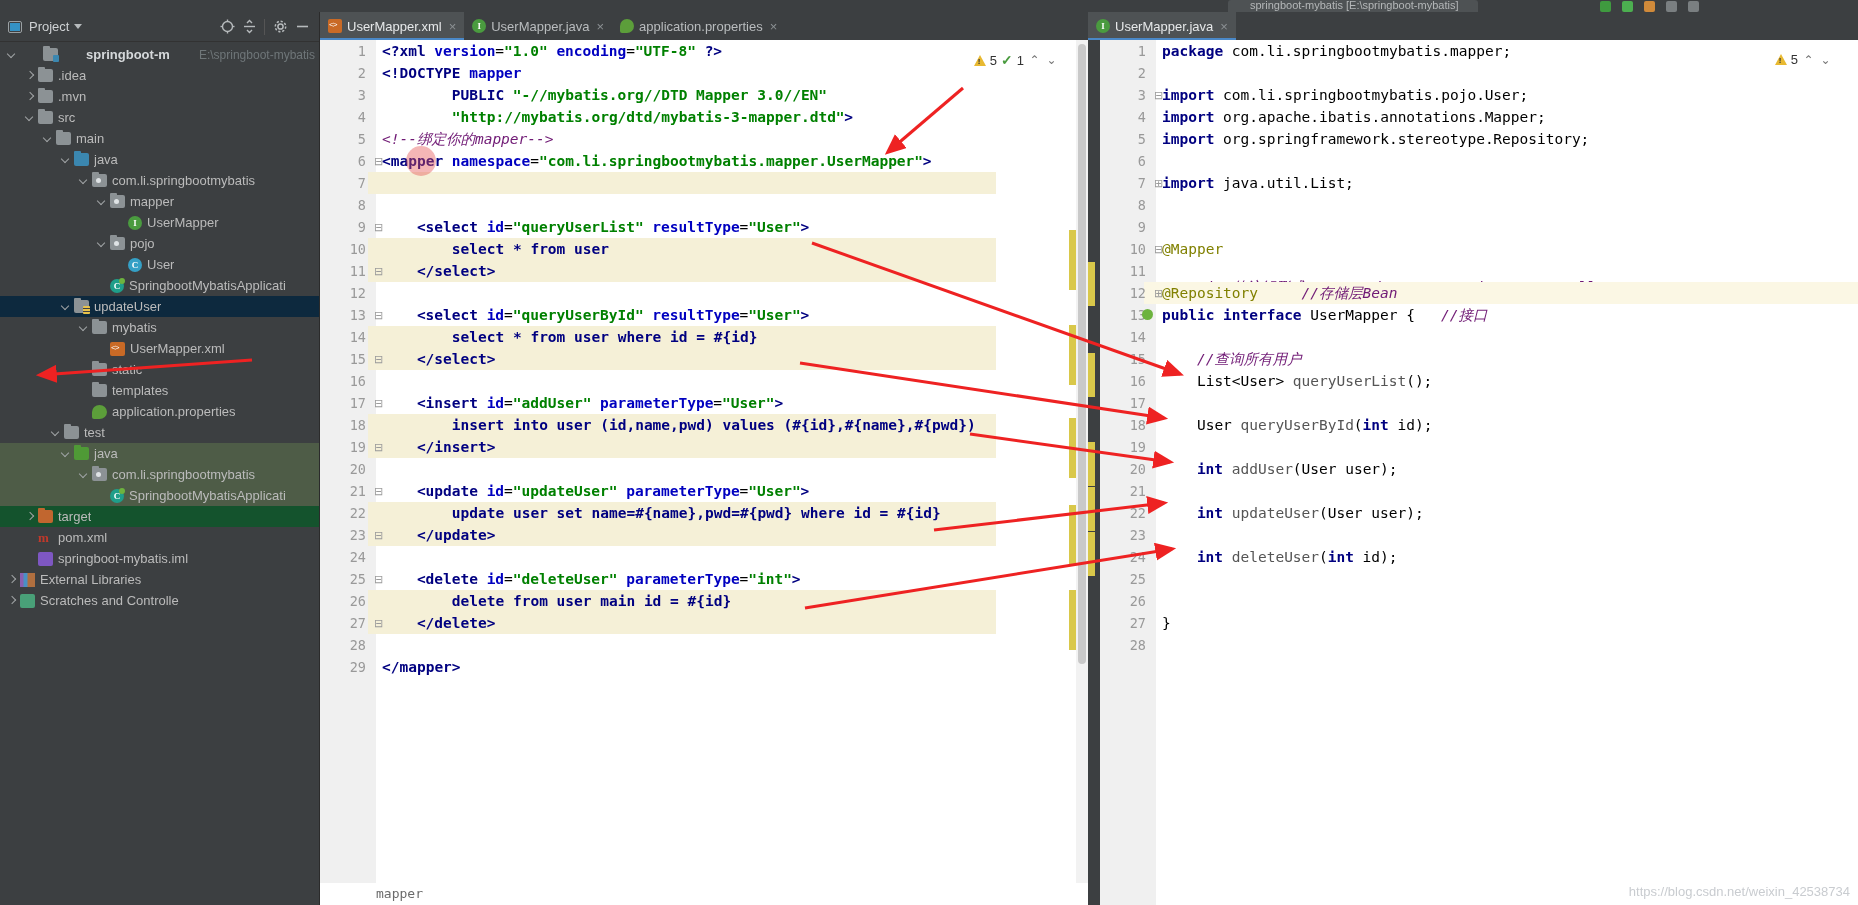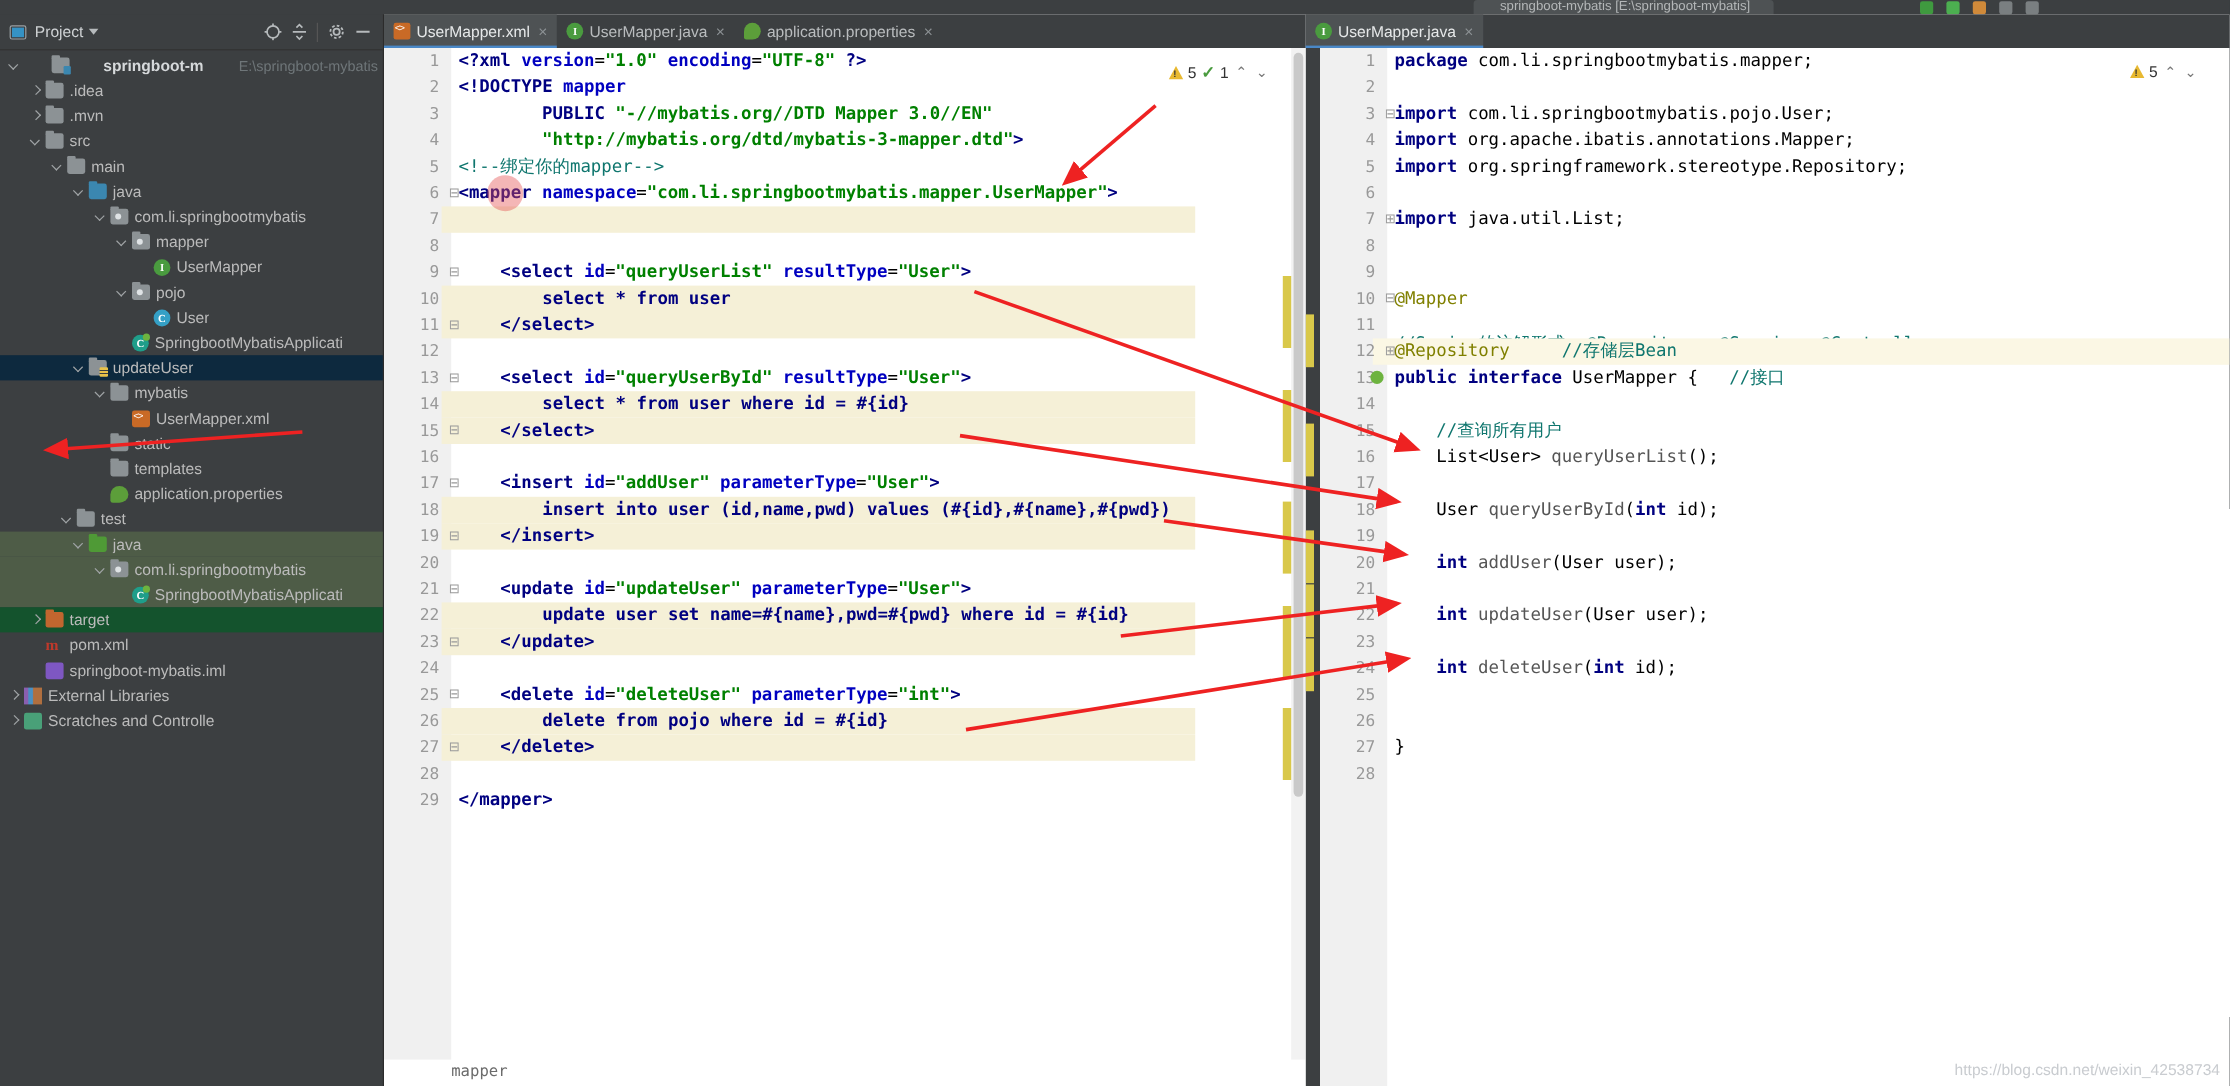--- a/index.html
+++ b/index.html
@@ -122,21 +122,21 @@
   .fold { position:absolute; color:#9b9b9b; font-size:11px; font-family:"Liberation Sans",sans-serif; }
   .ctext { position:absolute; }
   .hl-band { position:absolute; background:#f5f0d7; }
   .hl-strip { position:absolute; background:#fbf7e4; }
 
   
   .t-tag   { color:#000080; font-weight:bold; }
   .t-attr  { color:#0000c0; font-weight:bold; }
   .t-val   { color:#008000; font-weight:bold; }
   .t-plain { color:#000000; }
-  .t-cmt   { color:#0f766e; }
+  .t-cmt   { color:#701a75; font-style:italic; }
   .t-kw    { color:#000080; font-weight:bold; }
   .t-ident { color:#000000; }
   .t-anno  { color:#808000; }
   .t-dim   { color:#555555; }
 
   .inspect-widget { position:absolute; right:30px; top:40px; display:flex; align-items:center; gap:4px; font-size:13px; font-family:"Liberation Sans",sans-serif; }
   .warn-tri { width:0;height:0;border-left:6px solid transparent;border-right:6px solid transparent;border-bottom:11px solid #e8b931; position:relative; }
   .warn-tri::after{ content:"!"; position:absolute; left:-2px; top:2px; font-size:8px; color:#333; font-weight:bold; }
   .cnt { color:#333; }
   .chk { color:#4a9b3f; font-size:14px; font-weight:bold; }
@@ -389,21 +389,21 @@
           <div class="code-line" style="top: 330px; position: absolute; left: 0px; right: 0px;"><div class="lnum" style="left: 12px;">16</div></div>
           <div class="code-line" style="top: 352px; position: absolute; left: 0px; right: 0px;"><div class="lnum" style="left: 12px;">17</div><div class="fold" style="left: 54px;">⊟</div><span class="ctext t-plain" style="left: 62px;">    </span><span class="ctext t-tag" style="left: 96.88px;">&lt;insert</span><span class="ctext t-plain" style="left: 157.92px;"> </span><span class="ctext t-attr" style="left: 166.64px;">id</span><span class="ctext t-plain" style="left: 184.08px;">=</span><span class="ctext t-val" style="left: 192.8px;">"addUser"</span><span class="ctext t-plain" style="left: 271.28px;"> </span><span class="ctext t-attr" style="left: 280px;">parameterType</span><span class="ctext t-plain" style="left: 393.36px;">=</span><span class="ctext t-val" style="left: 402.08px;">"User"</span><span class="ctext t-tag" style="left: 454.4px;">&gt;</span></div>
           <div class="code-line" style="top: 374px; position: absolute; left: 0px; right: 0px;"><div class="hl-band" style="left: 48px; right: 80px; top: 0px; height: 22px;"></div><div class="lnum" style="left: 12px;">18</div><span class="ctext t-tag" style="left: 62px;">        insert into user (id,name,pwd) values (#{id},#{name},#{pwd})</span></div>
           <div class="code-line" style="top: 396px; position: absolute; left: 0px; right: 0px;"><div class="hl-band" style="left: 48px; right: 80px; top: 0px; height: 22px;"></div><div class="lnum" style="left: 12px;">19</div><div class="fold" style="left: 54px;">⊟</div><span class="ctext t-plain" style="left: 62px;">    </span><span class="ctext t-tag" style="left: 96.88px;">&lt;/insert&gt;</span></div>
           <div class="code-line" style="top: 418px; position: absolute; left: 0px; right: 0px;"><div class="lnum" style="left: 12px;">20</div></div>
           <div class="code-line" style="top: 440px; position: absolute; left: 0px; right: 0px;"><div class="lnum" style="left: 12px;">21</div><div class="fold" style="left: 54px;">⊟</div><span class="ctext t-plain" style="left: 62px;">    </span><span class="ctext t-tag" style="left: 96.88px;">&lt;update</span><span class="ctext t-plain" style="left: 157.92px;"> </span><span class="ctext t-attr" style="left: 166.64px;">id</span><span class="ctext t-plain" style="left: 184.08px;">=</span><span class="ctext t-val" style="left: 192.8px;">"updateUser"</span><span class="ctext t-plain" style="left: 297.44px;"> </span><span class="ctext t-attr" style="left: 306.16px;">parameterType</span><span class="ctext t-plain" style="left: 419.52px;">=</span><span class="ctext t-val" style="left: 428.24px;">"User"</span><span class="ctext t-tag" style="left: 480.56px;">&gt;</span></div>
           <div class="code-line" style="top: 462px; position: absolute; left: 0px; right: 0px;"><div class="hl-band" style="left: 48px; right: 80px; top: 0px; height: 22px;"></div><div class="lnum" style="left: 12px;">22</div><span class="ctext t-tag" style="left: 62px;">        update user set name=#{name},pwd=#{pwd} where id = #{id}</span></div>
           <div class="code-line" style="top: 484px; position: absolute; left: 0px; right: 0px;"><div class="hl-band" style="left: 48px; right: 80px; top: 0px; height: 22px;"></div><div class="lnum" style="left: 12px;">23</div><div class="fold" style="left: 54px;">⊟</div><span class="ctext t-plain" style="left: 62px;">    </span><span class="ctext t-tag" style="left: 96.88px;">&lt;/update&gt;</span></div>
           <div class="code-line" style="top: 506px; position: absolute; left: 0px; right: 0px;"><div class="lnum" style="left: 12px;">24</div></div>
           <div class="code-line" style="top: 528px; position: absolute; left: 0px; right: 0px;"><div class="lnum" style="left: 12px;">25</div><div class="fold" style="left: 54px;">⊟</div><span class="ctext t-plain" style="left: 62px;">    </span><span class="ctext t-tag" style="left: 96.88px;">&lt;delete</span><span class="ctext t-plain" style="left: 157.92px;"> </span><span class="ctext t-attr" style="left: 166.64px;">id</span><span class="ctext t-plain" style="left: 184.08px;">=</span><span class="ctext t-val" style="left: 192.8px;">"deleteUser"</span><span class="ctext t-plain" style="left: 297.44px;"> </span><span class="ctext t-attr" style="left: 306.16px;">parameterType</span><span class="ctext t-plain" style="left: 419.52px;">=</span><span class="ctext t-val" style="left: 428.24px;">"int"</span><span class="ctext t-tag" style="left: 471.84px;">&gt;</span></div>
-          <div class="code-line" style="top: 550px; position: absolute; left: 0px; right: 0px;"><div class="hl-band" style="left: 48px; right: 80px; top: 0px; height: 22px;"></div><div class="lnum" style="left: 12px;">26</div><span class="ctext t-tag" style="left: 62px;">        delete from pojo where id = #{id}</span></div>
+          <div class="code-line" style="top: 550px; position: absolute; left: 0px; right: 0px;"><div class="hl-band" style="left: 48px; right: 80px; top: 0px; height: 22px;"></div><div class="lnum" style="left: 12px;">26</div><span class="ctext t-tag" style="left: 62px;">        delete from user main id = #{id}</span></div>
           <div class="code-line" style="top: 572px; position: absolute; left: 0px; right: 0px;"><div class="hl-band" style="left: 48px; right: 80px; top: 0px; height: 22px;"></div><div class="lnum" style="left: 12px;">27</div><div class="fold" style="left: 54px;">⊟</div><span class="ctext t-plain" style="left: 62px;">    </span><span class="ctext t-tag" style="left: 96.88px;">&lt;/delete&gt;</span></div>
           <div class="code-line" style="top: 594px; position: absolute; left: 0px; right: 0px;"><div class="lnum" style="left: 12px;">28</div></div>
           <div class="code-line" style="top: 616px; position: absolute; left: 0px; right: 0px;"><div class="lnum" style="left: 12px;">29</div><span class="ctext t-tag" style="left: 62px;">&lt;/mapper&gt;</span></div>
         </div>
       <div class="err-stripe" style="right:12px; top:190px;  height:60px;"></div>
       <div class="err-stripe" style="right:12px; top:285px;  height:60px;"></div>
       <div class="err-stripe" style="right:12px; top:378px;  height:60px;"></div>
       <div class="err-stripe" style="right:12px; top:465px;  height:60px;"></div>
       <div class="err-stripe" style="right:12px; top:550px;  height:60px;"></div>
       <div class="breadcrumb">mapper</div>

